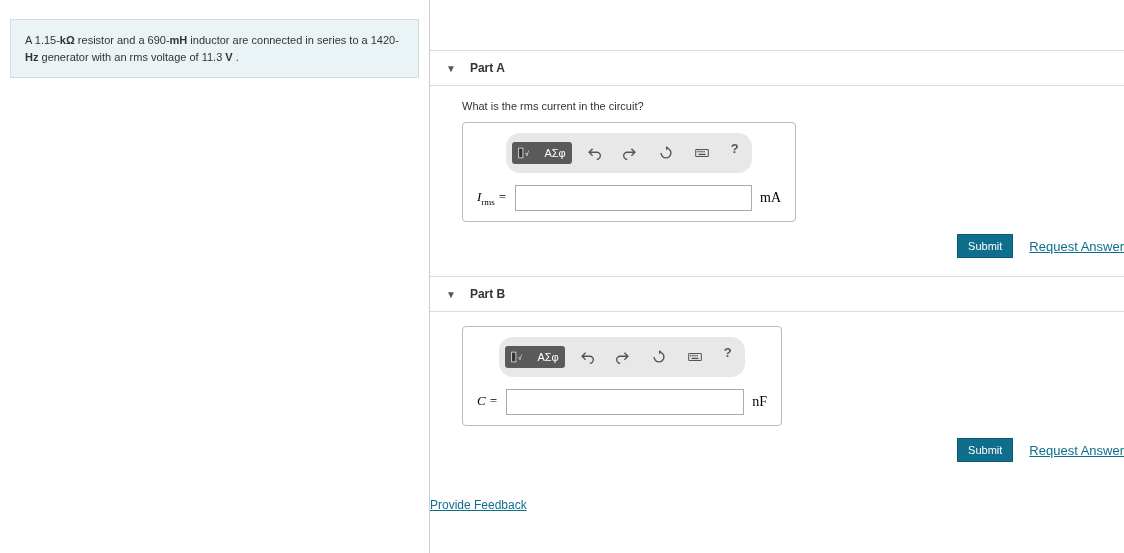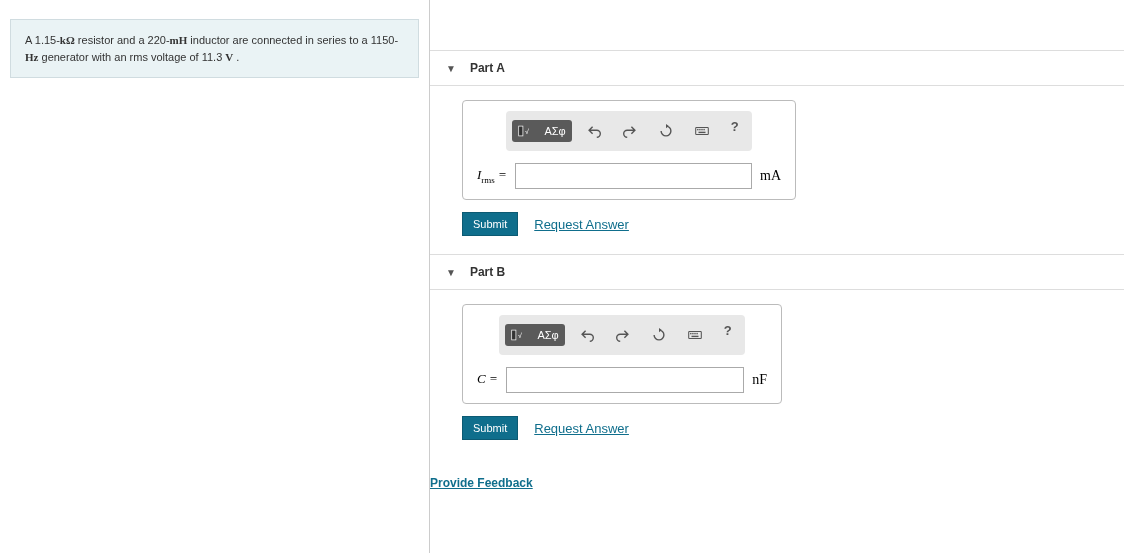--- a/index.html
+++ b/index.html
@@ -21,21 +21,21 @@
     .problem-statement {
       background: #eaf3f5;
       border: 1px solid #d0dce0;
       padding: 12px 14px;
       font-size: 11px;
       line-height: 1.5;
       color: #333;
     }
     .problem-statement .unit {
       font-weight: bold;
-      font-family: Liberation Serif, serif;
+      font-family: Liberation Sans, sans-serif;
     }
     .right-panel {
       flex: 1;
       padding-top: 50px;
     }
     .part-section {
       margin-bottom: 0;
     }
     .part-header {
       background: #fff;
@@ -67,21 +67,21 @@
       padding: 10px;
       width: 334px;
       background: #fff;
     }
     .answer-box.wide { width: 320px; }
     .toolbar {
       display: flex;
       align-items: center;
       gap: 8px;
       background: #e8e8e8;
-      border-radius: 4px;
+      border-radius: 14px;
       padding: 4px 6px;
       width: fit-content;
       margin: 0 auto 12px auto;
     }
     .tb-btn-group {
       display: flex;
     }
     .tb-btn {
       background: #5a5a5a;
       color: #fff;
@@ -132,20 +132,21 @@
     }
     .unit-label {
       font-family: "Times New Roman", serif;
       font-size: 14px;
     }
     .action-row {
       margin-top: 12px;
       display: flex;
       align-items: center;
       gap: 16px;
+      justify-content: flex-end;
     }
     .submit-btn {
       background: #0f6e8c;
       color: #fff;
       border: 1px solid #0c5a73;
       padding: 5px 10px;
       font-size: 11px;
       cursor: pointer;
     }
     .link {
@@ -154,42 +155,42 @@
       font-size: 13px;
       cursor: pointer;
     }
     .feedback {
       margin: 18px 0 0 0;
       color: #0f6e8c;
       text-decoration: underline;
       font-size: 12px;
       cursor: pointer;
       display: inline-block;
-      font-weight: bold;
     }
     svg.icon { width: 14px; height: 14px; }
   </style>
 </head>
 <body>
 
 <div class="left-panel">
   <div class="problem-statement">
-    <span>A 1.15-</span><span class="unit">kΩ</span><span> resistor and a 220-</span><span class="unit">mH</span><span> inductor are connected in series to a 1150-</span><span class="unit">Hz</span><span> generator with an rms voltage of 11.3 </span><span class="unit">V</span><span> .</span>
+    <span>A 1.15-</span><span class="unit">kΩ</span><span> resistor and a 690-</span><span class="unit">mH</span><span> inductor are connected in series to a 1420-</span><span class="unit">Hz</span><span> generator with an rms voltage of 11.3 </span><span class="unit">V</span><span> .</span>
   </div>
 </div>
 
 <div class="right-panel">
 
   
   <div class="part-section">
     <div class="part-header">
       <span class="caret">▼</span>
       <span>Part A</span>
     </div>
     <div class="part-body">
+      <div class="question">What is the rms current in the circuit?</div>
       <div class="answer-box">
         <div class="toolbar">
           <div class="tb-btn-group">
             <button class="tb-btn">
               <svg class="icon" viewBox="0 0 20 20">
                   <rect x="1" y="3" width="6" height="14" fill="#333" stroke="#fff" stroke-width="1"></rect>
                   <text x="10" y="14" font-size="10" fill="#fff">√</text>
                 </svg>
             </button>
             <button class="tb-btn">ΑΣφ</button>

